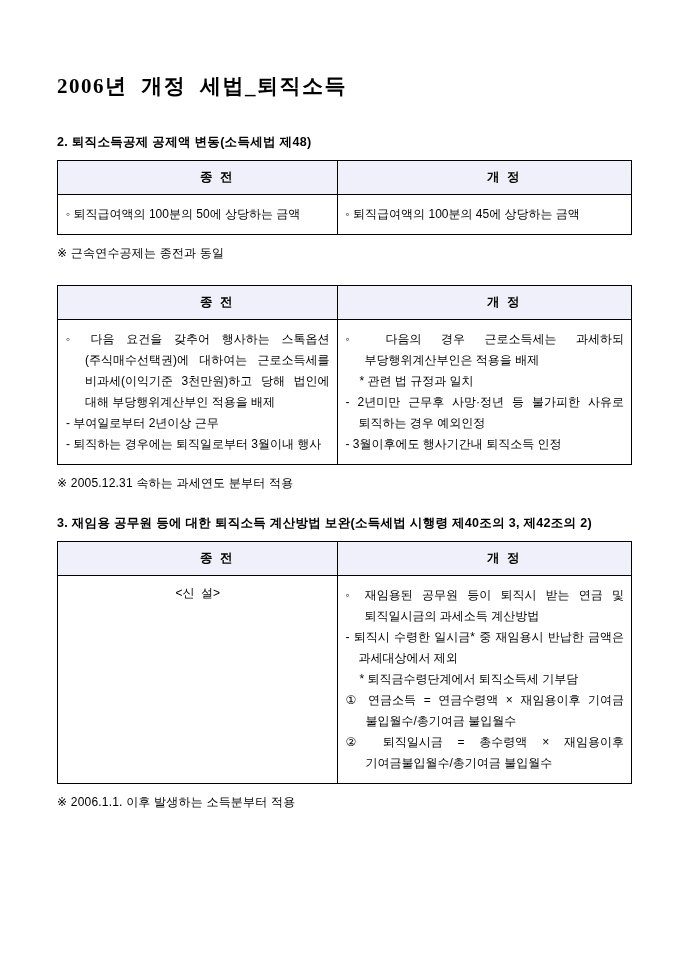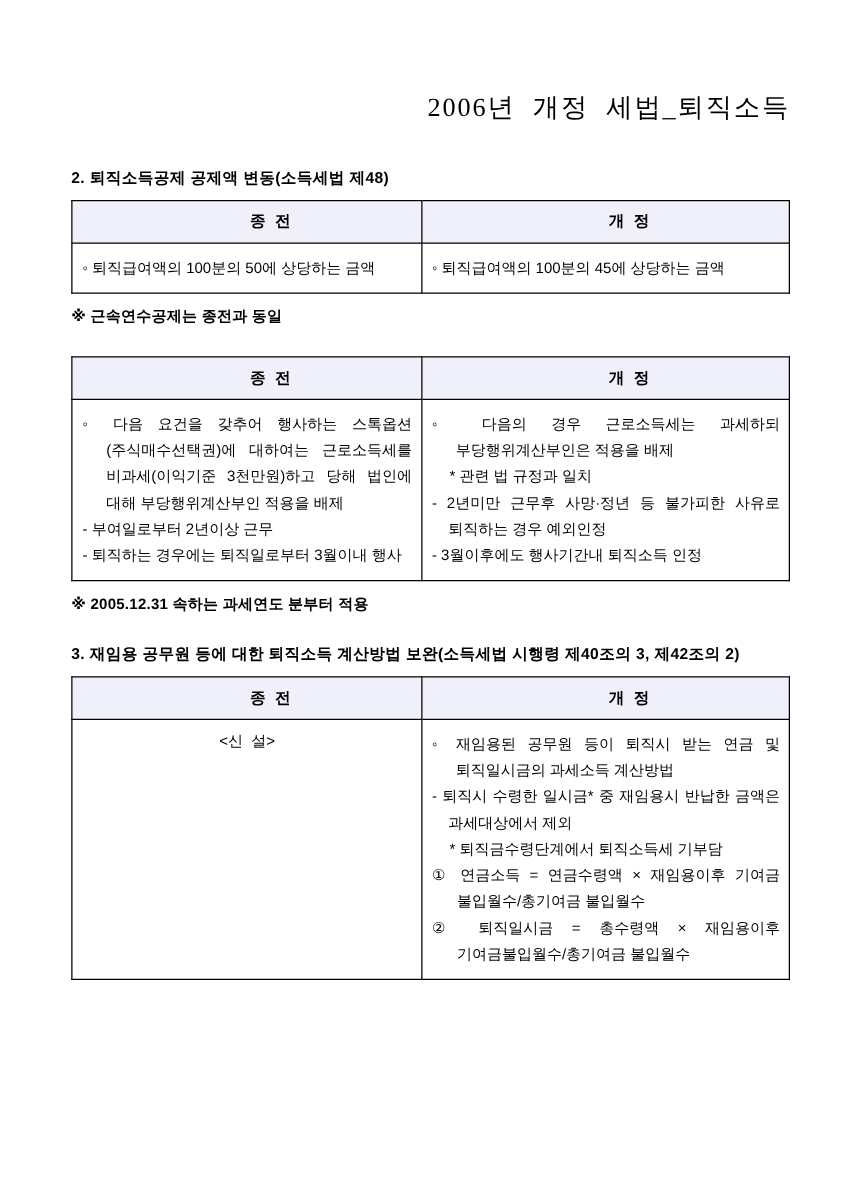--- a/index.html
+++ b/index.html
@@ -15,22 +15,22 @@
     height: 962px;
     background: #ffffff;
     box-sizing: border-box;
     padding: 72px 48px 0 57px;
     overflow: hidden;
   }
   .doc-title {
     margin: 0 0 34px 0;
     font-family: "Liberation Serif", "DejaVu Serif", serif;
     font-size: 21px;
-    font-weight: normal;
-    text-align: right;
+    font-weight: bold;
+    text-align: left;
     letter-spacing: 1.5px;
     word-spacing: 7px;
     color: #000;
   }
   .section-heading {
     margin: 0 0 9px 0;
     font-size: 12.5px;
     font-weight: bold;
     letter-spacing: 0.3px;
   }
@@ -80,21 +80,20 @@
   .li.bullet { padding-left: 19px; text-indent: -19px; }
   .li.dash   { padding-left: 13px; text-indent: -13px; }
   .li.star   { margin-left: 14px; padding-left: 12px; text-indent: -12px; }
   .li.circ   { padding-left: 20px; text-indent: -20px; }
 
   .note {
     margin: 7px 0 0 0;
     font-size: 12px;
     line-height: 21px;
     letter-spacing: 0.2px;
-    font-weight: bold;
   }
   .note.first-after-table { margin-top: 8px; }
 </style>
 </head>
 <body>
 
 <div class="page">
 
   <h1 class="doc-title">2006년 개정 세법_퇴직소득</h1>
 
@@ -175,15 +174,16 @@
           <td>
             <p class="li bullet">◦ 재임용된 공무원 등이 퇴직시 받는 연금 및 퇴직일시금의 과세소득 계산방법</p>
             <p class="li dash">- 퇴직시 수령한 일시금* 중 재임용시 반납한 금액은 과세대상에서 제외</p>
             <p class="li star">* 퇴직금수령단계에서 퇴직소득세 기부담</p>
             <p class="li circ">① 연금소득 = 연금수령액 × 재임용이후 기여금 불입월수/총기여금 불입월수</p>
             <p class="li circ">② 퇴직일시금 = 총수령액 × 재임용이후 기여금불입월수/총기여금 불입월수</p>
           </td>
         </tr>
       </tbody>
     </table>
+    <p class="note first-after-table">※ 2006.1.1. 이후 발생하는 소득분부터 적용</p>
   </div>
 
 </div>
 
 </body></html>

